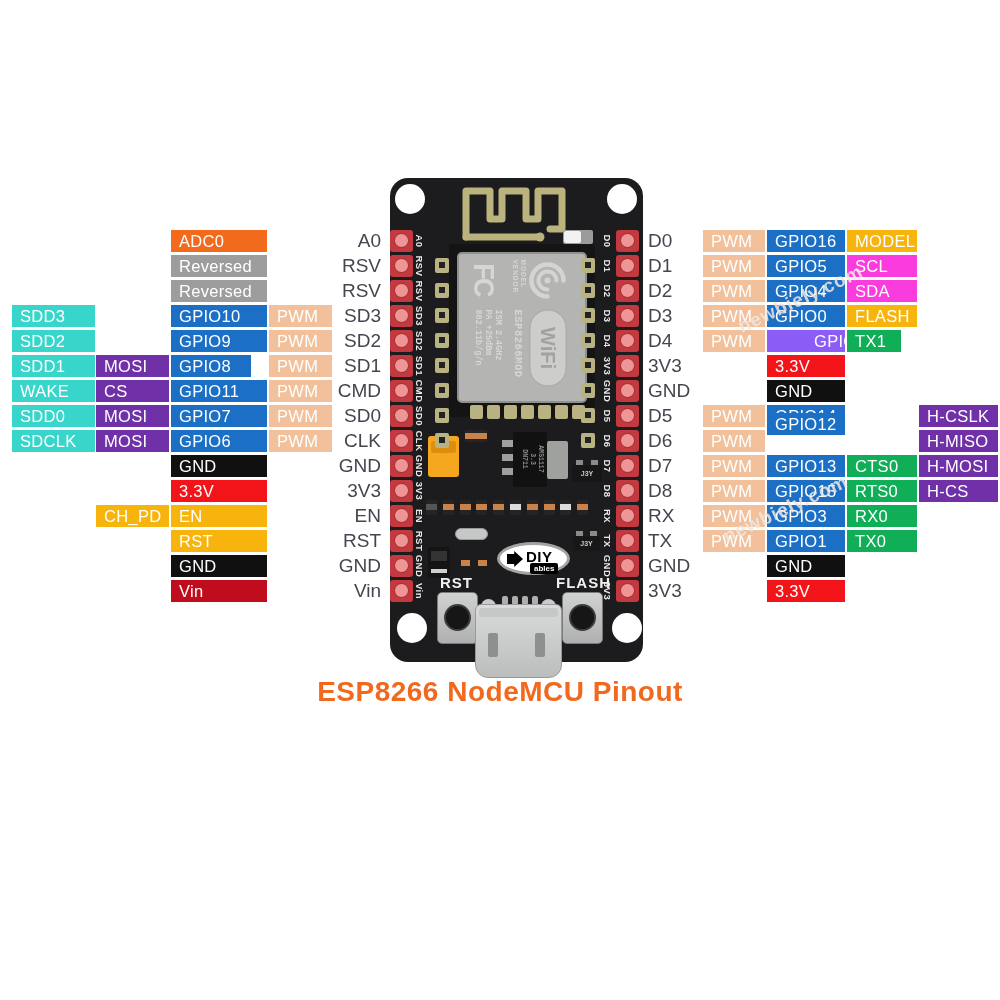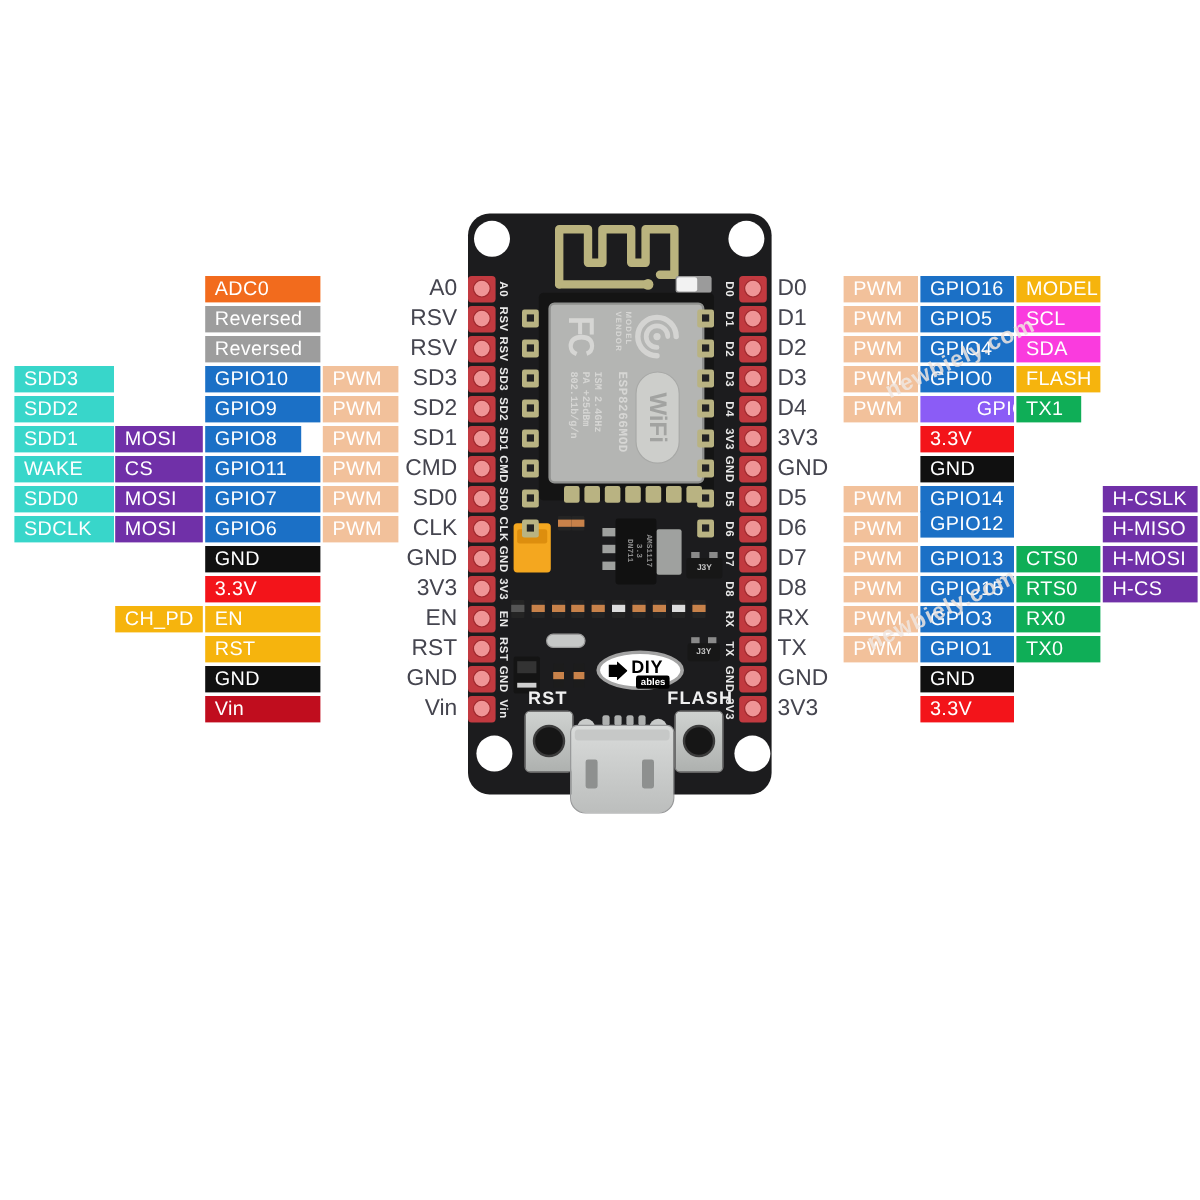--- a/index.html
+++ b/index.html
@@ -156,21 +156,21 @@
       <div class="pin-name" style="left: 648px; top: 355px; width: 54px; text-align: left;">3V3</div>
       <div class="cell" style="left: 767px; top: 355px; width: 78px; background: rgb(243, 20, 26);">3.3V</div>
       <div class="pin-name" style="left: 648px; top: 380px; width: 54px; text-align: left;">GND</div>
       <div class="cell" style="left: 767px; top: 380px; width: 78px; background: rgb(16, 16, 16);">GND</div>
       <div class="pin-name" style="left: 648px; top: 405px; width: 54px; text-align: left;">D5</div>
       <div class="cell" style="left: 703px; top: 405px; width: 62px; background: rgb(242, 193, 155);">PWM</div>
       <div class="cell" style="left: 767px; top: 405px; width: 78px; background: rgb(27, 112, 198);">GPIO14</div>
       <div class="cell" style="left: 919px; top: 405px; width: 79px; background: rgb(112, 48, 168);">H-CSLK</div>
       <div class="pin-name" style="left: 648px; top: 430px; width: 54px; text-align: left;">D6</div>
       <div class="cell" style="left: 703px; top: 430px; width: 62px; background: rgb(242, 193, 155);">PWM</div>
-      <div class="cell" style="left: 767px; top: 426px; width: 78px; background: rgb(27, 112, 198);">GPIO12</div>
+      <div class="cell" style="left: 767px; top: 413px; width: 78px; background: rgb(27, 112, 198);">GPIO12</div>
       <div class="cell" style="left: 919px; top: 430px; width: 79px; background: rgb(112, 48, 168);">H-MISO</div>
       <div class="pin-name" style="left: 648px; top: 455px; width: 54px; text-align: left;">D7</div>
       <div class="cell" style="left: 703px; top: 455px; width: 62px; background: rgb(242, 193, 155);">PWM</div>
       <div class="cell" style="left: 767px; top: 455px; width: 78px; background: rgb(27, 112, 198);">GPIO13</div>
       <div class="cell" style="left: 847px; top: 455px; width: 70px; background: rgb(15, 174, 87);">CTS0</div>
       <div class="cell" style="left: 919px; top: 455px; width: 79px; background: rgb(112, 48, 168);">H-MOSI</div>
       <div class="pin-name" style="left: 648px; top: 480px; width: 54px; text-align: left;">D8</div>
       <div class="cell" style="left: 703px; top: 480px; width: 62px; background: rgb(242, 193, 155);">PWM</div>
       <div class="cell" style="left: 767px; top: 480px; width: 78px; background: rgb(27, 112, 198);">GPIO15</div>
       <div class="cell" style="left: 847px; top: 480px; width: 70px; background: rgb(15, 174, 87);">RTS0</div>
@@ -501,13 +501,14 @@
         <i style="background:#c8824a;top:3px"></i>
       </div>
       <div class="res" style="left: 86px; top: 252px; height: 12px;">
         <i style="background:#c8824a;top:3px"></i>
       </div>
     </div>
 
   <div class="wm" style="left:733px;top:288px">newbiely.com</div>
   <div class="wm" style="left:718px;top:498px">newbiely.com</div>
 
+  <div id="title">ESP8266 NodeMCU Pinout</div>
 </div>
 
 </body></html>

